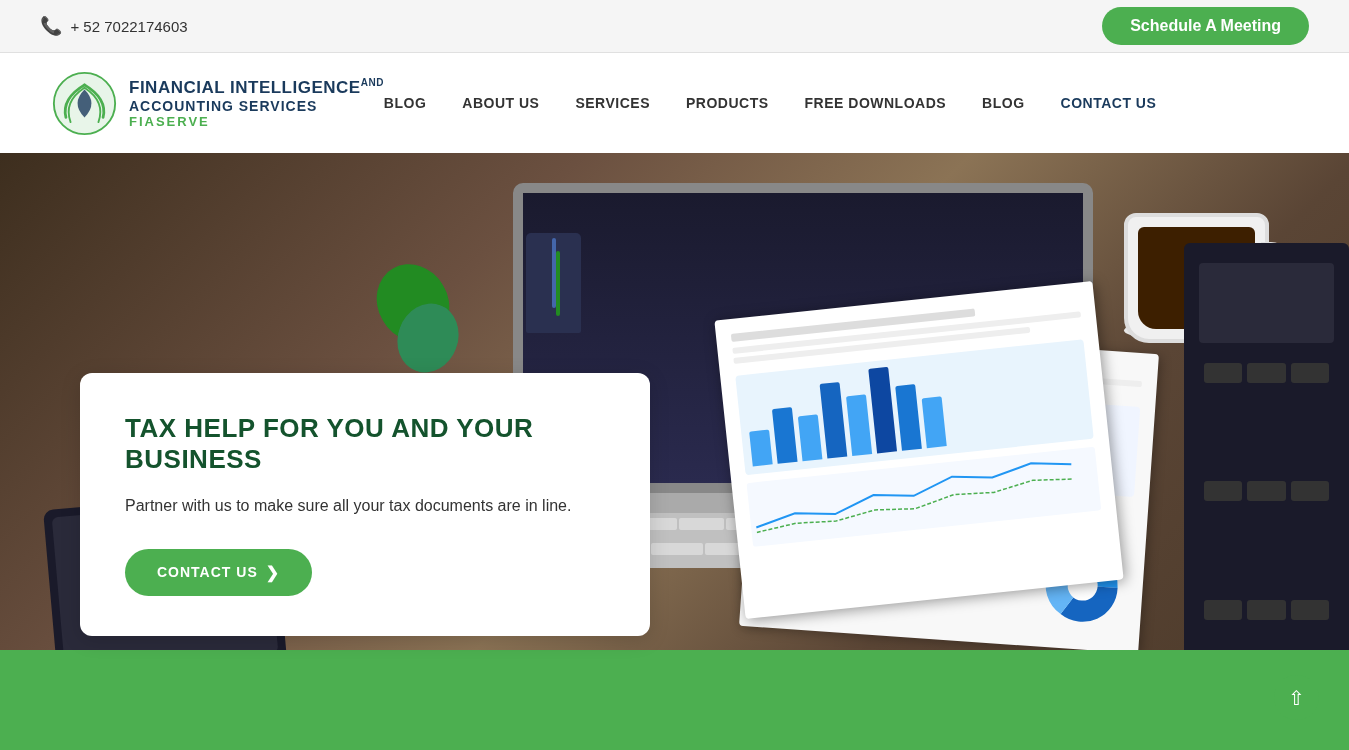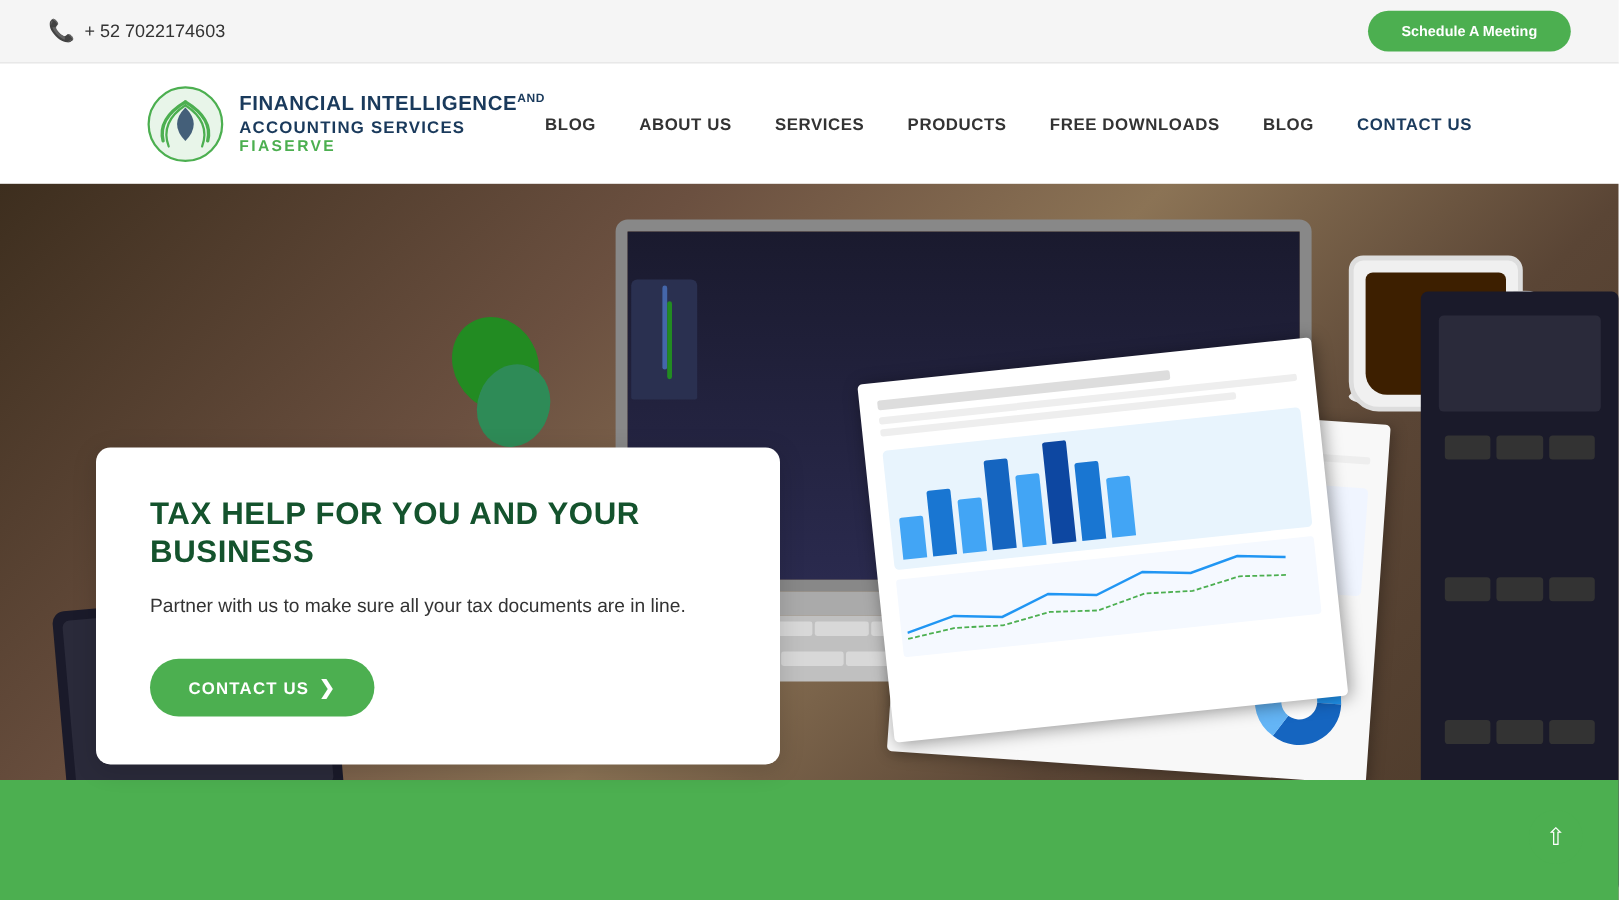--- a/index.html
+++ b/index.html
@@ -25,34 +25,35 @@
     .phone-icon {
       color: #4CAF50;
       font-size: 18px;
     }
     .schedule-btn {
       background: #4CAF50;
       color: white;
       border: none;
       border-radius: 30px;
       padding: 10px 28px;
-      font-size: 12px;
+      font-size: 16px;
       font-weight: bold;
       cursor: pointer;
       white-space: nowrap;
     }
 
     
     .header {
       display: flex;
       align-items: center;
-      justify-content: center;
+      justify-content: flex-start;
       padding: 10px 40px;
       background: #fff;
       height: 100px;
+      margin-left: 12px;
     }
     .logo-area {
       display: flex;
       align-items: center;
       gap: 12px;
     }
     .logo-text {
       display: flex;
       flex-direction: column;
     }

